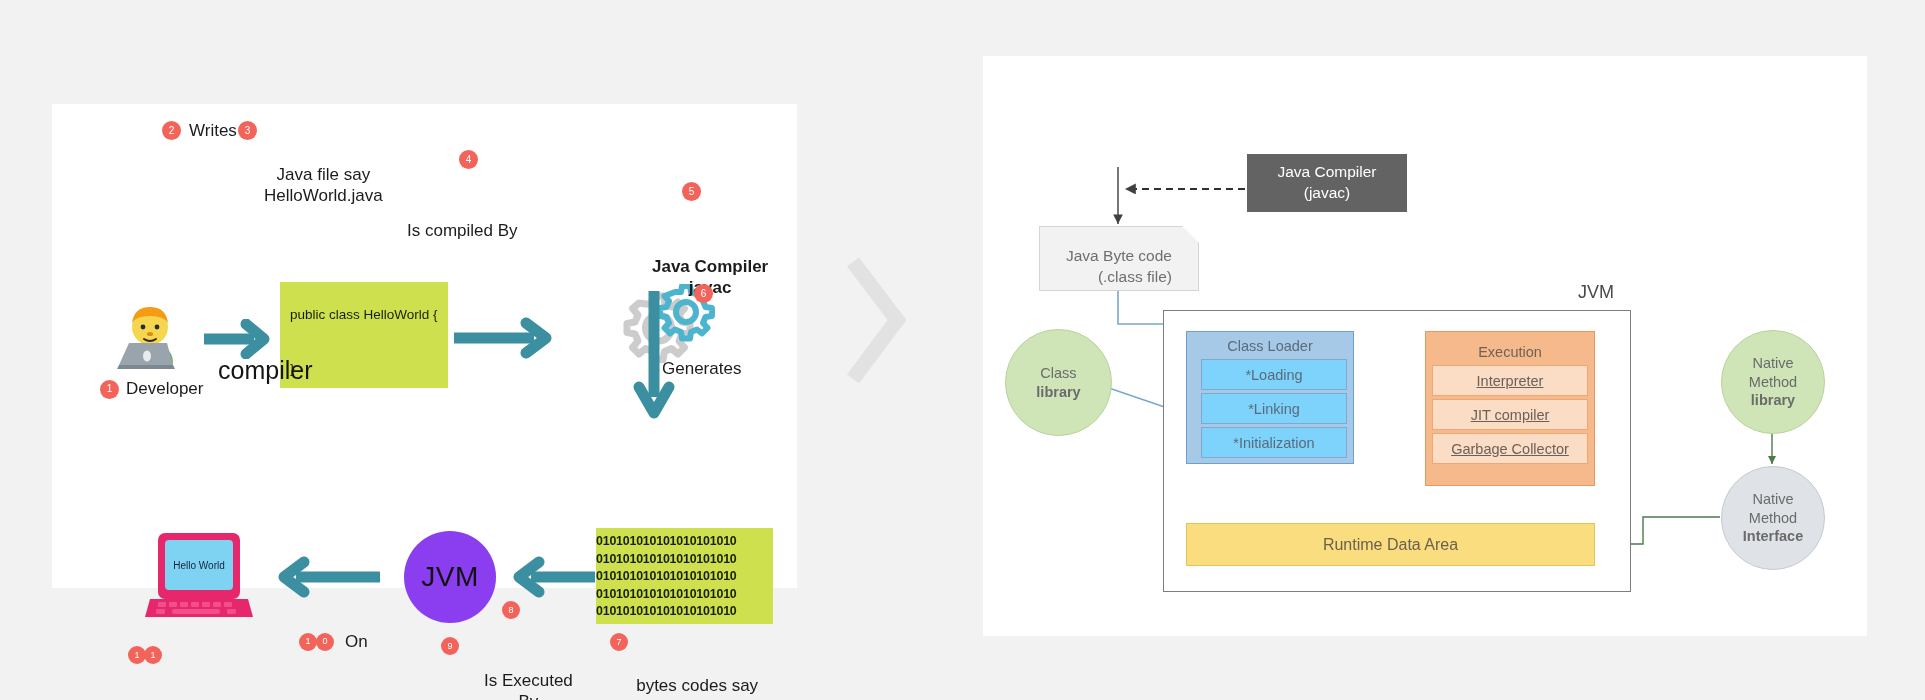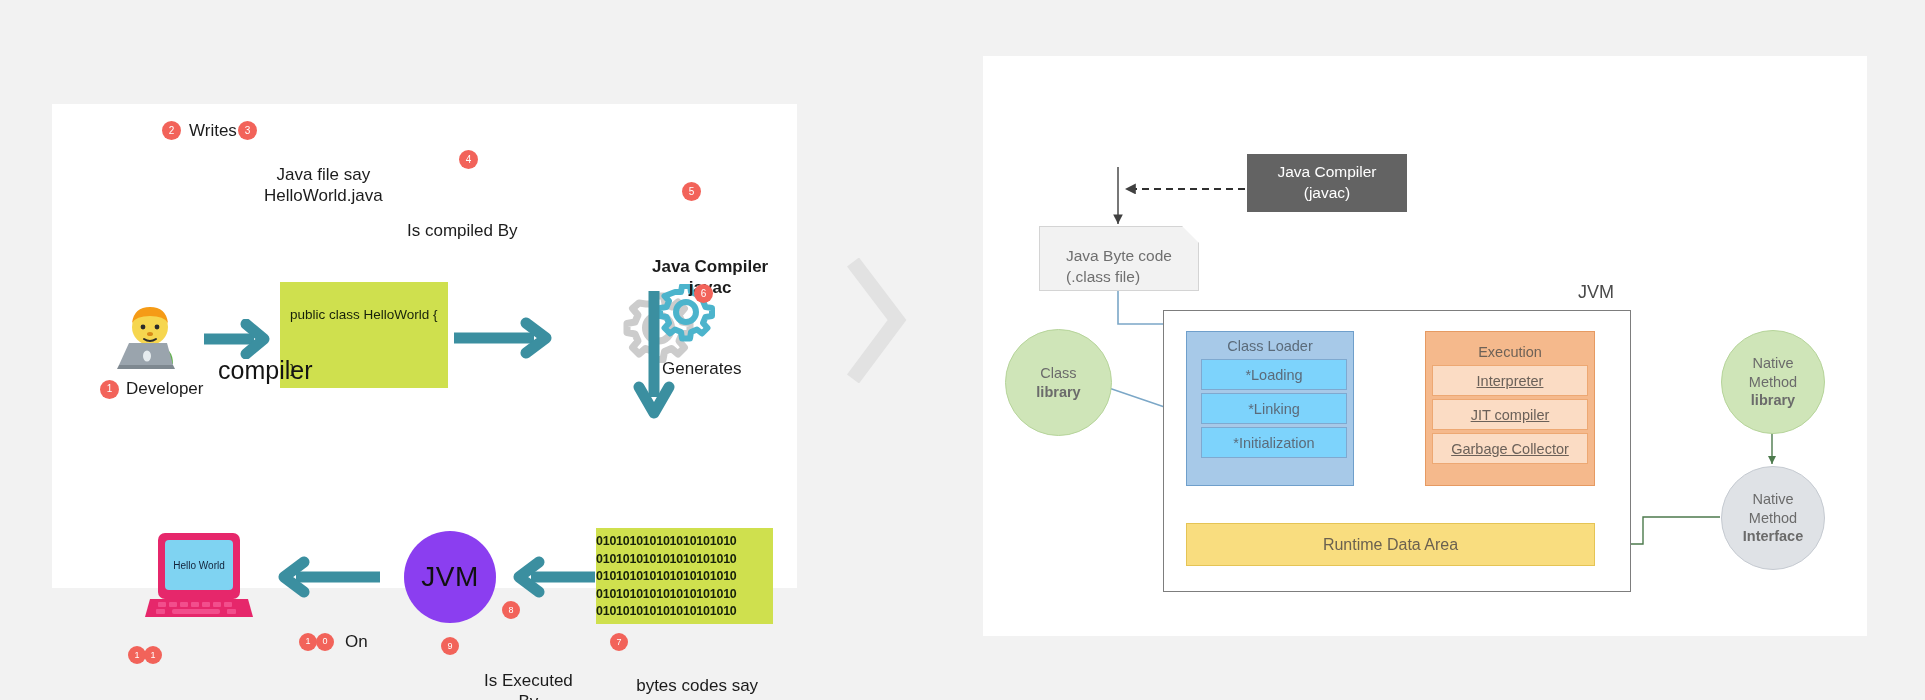--- a/index.html
+++ b/index.html
@@ -235,21 +235,21 @@
     top: 226px;
     font-size: 18px;
     color: #4a4a4a;
   }
 
   #class-loader-group {
     position: absolute;
     left: 22px;
     top: 20px;
     width: 168px;
-    height: 155px;
+    height: 133px;
     background: #a7c9e8;
     border: 1px solid #6f9fcb;
     box-sizing: border-box;
   }
   #class-loader-group .grp-title {
     text-align: center;
     font-size: 14.5px;
     color: #5b6b7a;
     padding: 6px 0 5px;
   }
@@ -543,21 +543,21 @@
 
       <line x1="789" y1="377" x2="789" y2="408" stroke="#4c7a4c" stroke-width="1.4" marker-end="url(#ah-green)"></line>
 
       <polyline points="737,461 660,461 660,488 597,488" stroke="#4c7a4c" stroke-width="1.4" fill="none" marker-end="url(#ah-green)"></polyline>
 
       <polyline points="248,268 248,292" stroke="#7d7d7d" stroke-width="1.1" fill="none"></polyline>
     </svg>
 
 
     <div class="doc-shape" id="java-bytecode-box">
-      <span style="white-space:pre-line; text-align:left;margin-top:17px;">Java Byte code
+      <span style="white-space:pre-line; text-align:right;margin-top:17px;">Java Byte code
 (.class file)</span>
     </div>
 
     <div id="javac-box">
       <span style="white-space:pre-line; text-align:center;">Java Compiler
 (javac)</span>
     </div>
 
     <div id="jvm-outer-label">JVM</div>
 

